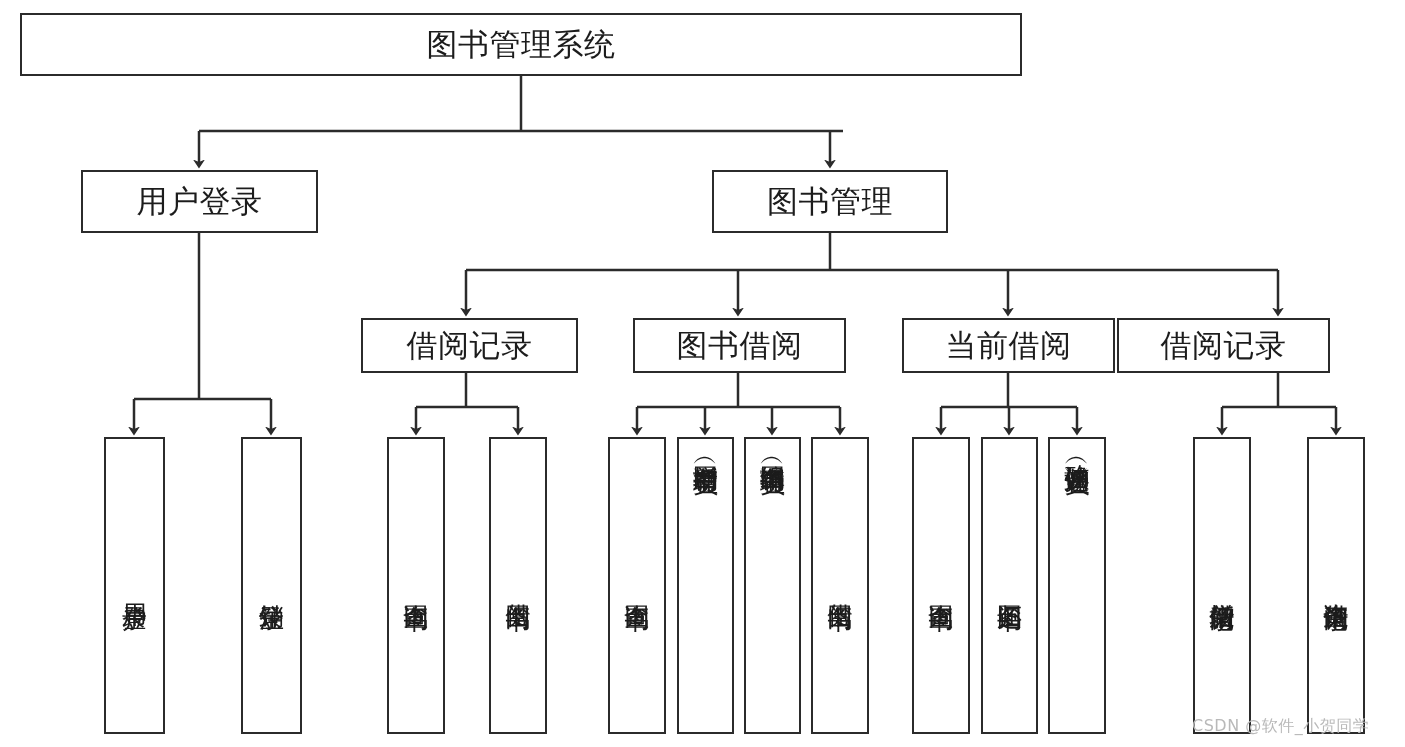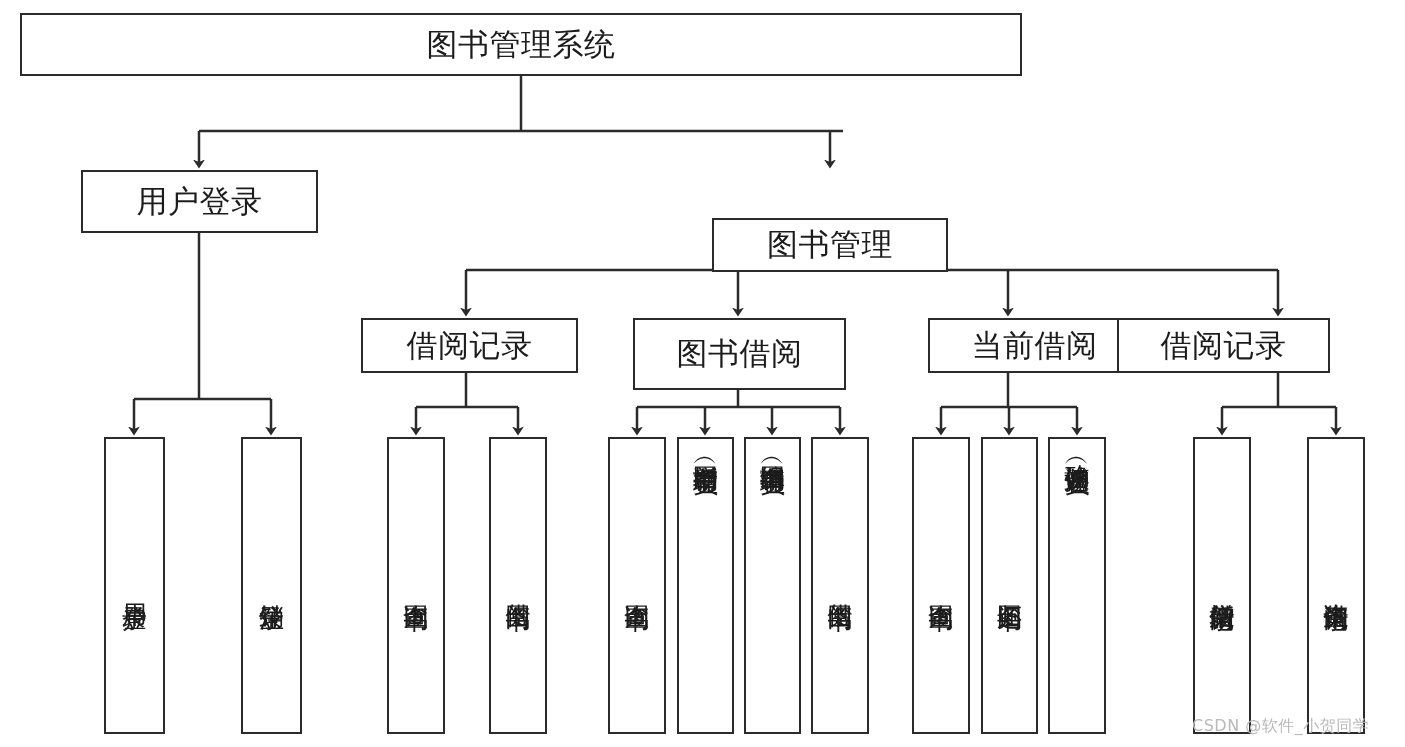--- a/index.html
+++ b/index.html
@@ -125,31 +125,31 @@
     </g>
   </svg>
 
   <div class="node" style="left:20px; top:13px; width:1002px; height:63px;">
     <span class="label">图书管理系统</span>
   </div>
 
   <div class="node" style="left:81px; top:170px; width:237px; height:63px;">
     <span class="label">用户登录</span>
   </div>
-  <div class="node" style="left:712px; top:170px; width:236px; height:54px;margin-top:48px;">
+  <div class="node" style="left:712px; top:170px; width:236px; height:63px;">
     <span class="label">图书管理</span>
   </div>
 
   <div class="node" style="left:361px; top:318px; width:217px; height:55px;">
     <span class="label">借阅记录</span>
   </div>
-  <div class="node" style="left:633px; top:318px; width:213px; height:72px;align-items:center;">
+  <div class="node" style="left:633px; top:318px; width:213px; height:55px;align-items:center;">
     <span class="label">图书借阅</span>
   </div>
-  <div class="node" style="left:928px; top:318px; width:213px; height:55px;">
+  <div class="node" style="left:902px; top:318px; width:213px; height:55px;">
     <span class="label">当前借阅</span>
   </div>
   <div class="node" style="left:1117px; top:318px; width:213px; height:55px;">
     <span class="label">借阅记录</span>
   </div>
 
   <div class="node vertical midtext" style="left:104px; top:437px; width:61px; height:297px;">
     <span class="label">用户登录</span>
   </div>
   <div class="node vertical midtext" style="left:241px; top:437px; width:61px; height:297px;">

